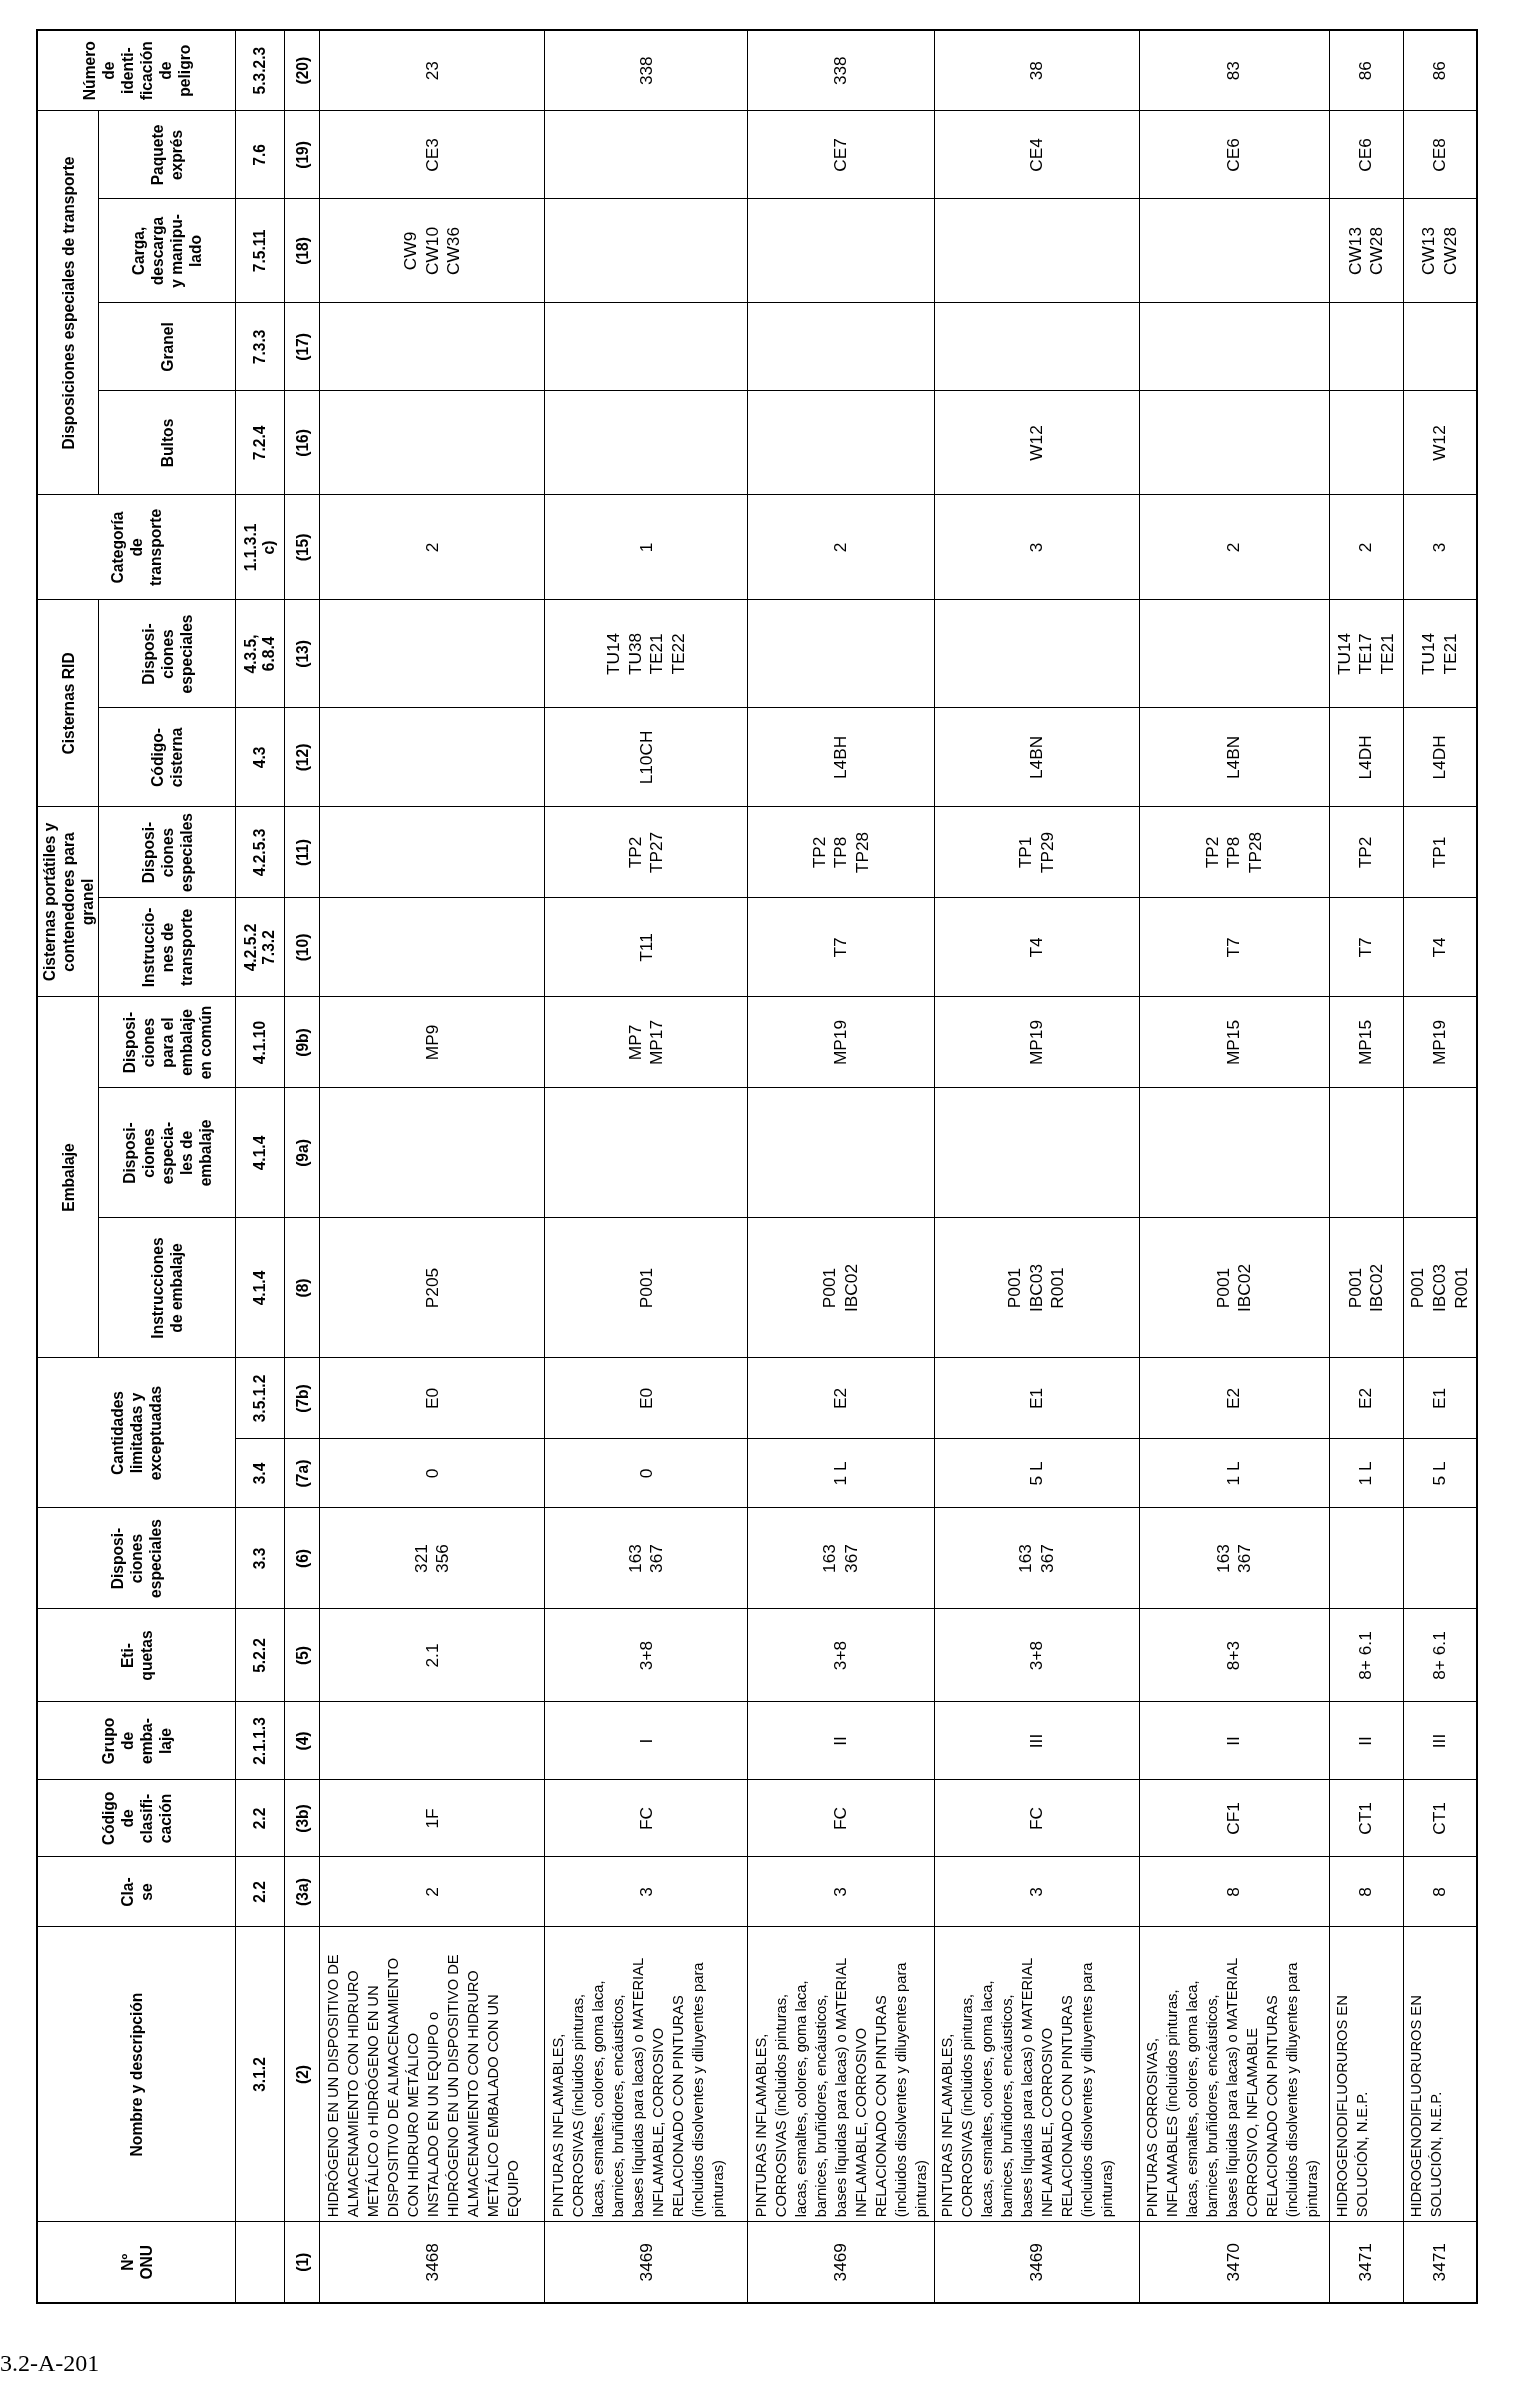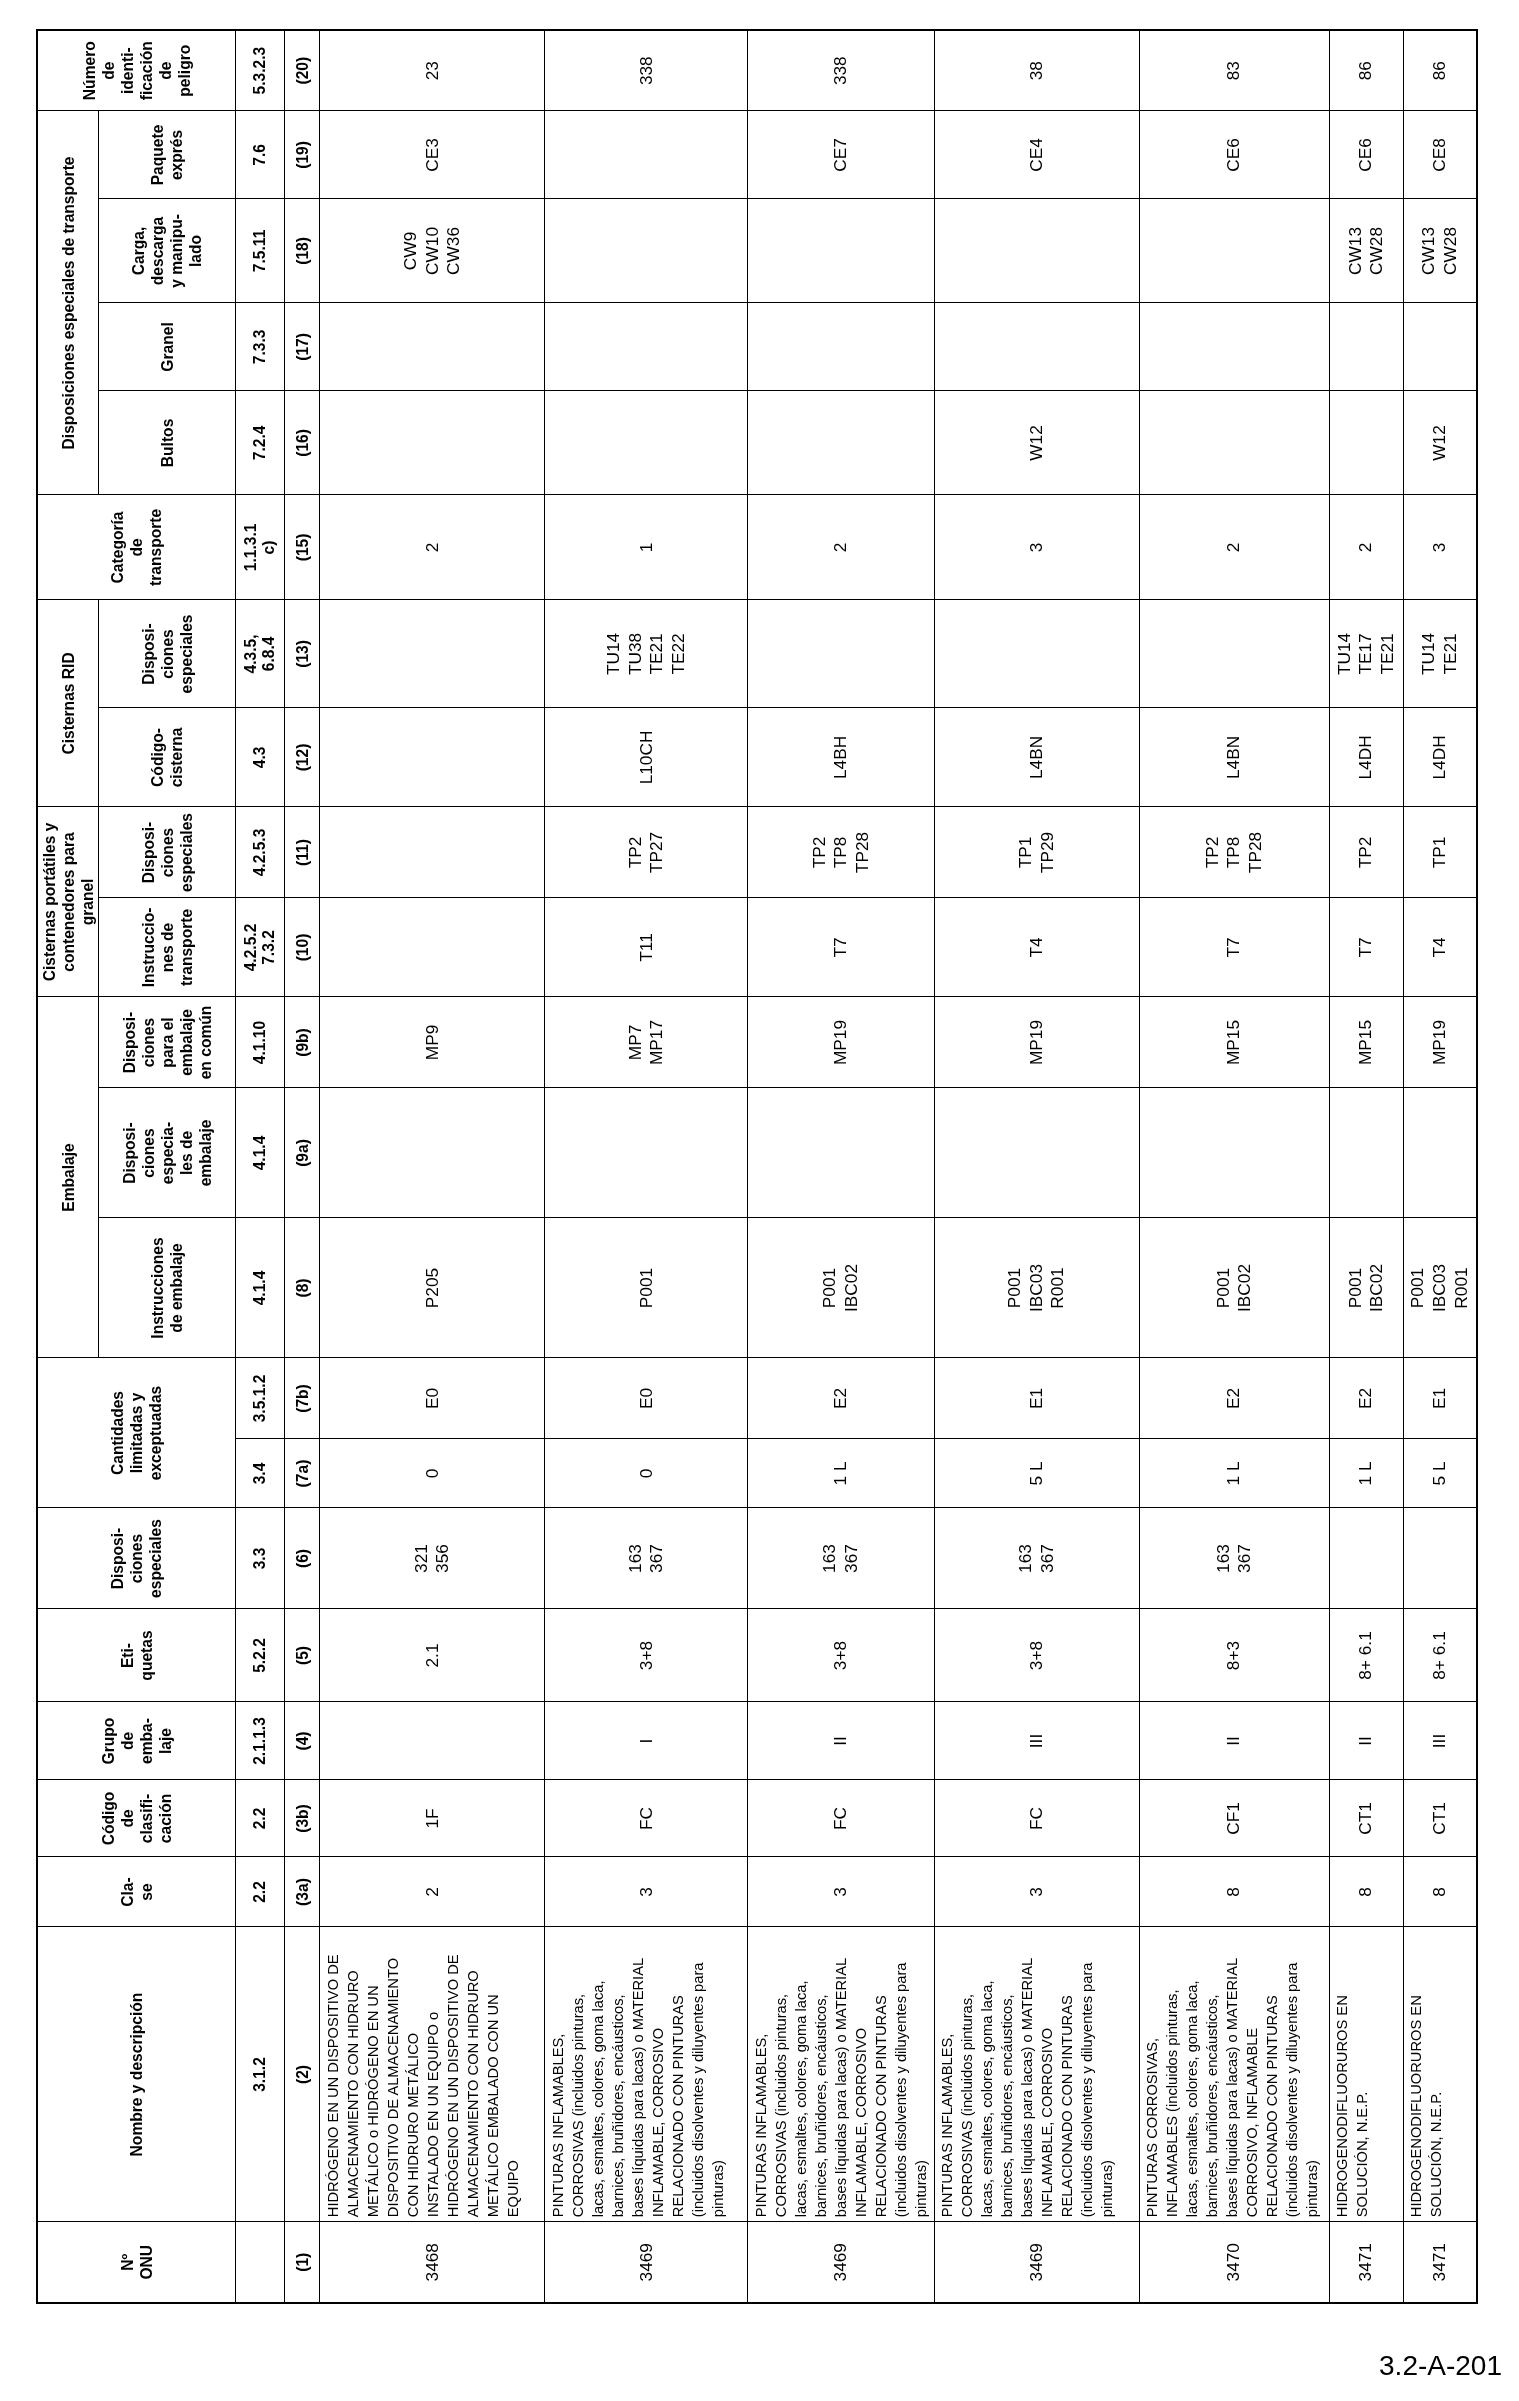--- a/index.html
+++ b/index.html
@@ -35,21 +35,21 @@
   table.rid td {
     font-size:17.3px; line-height:1.25;
   }
   table.rid td.desc {
     text-align:left; vertical-align:top;
     font-size:14.7px; line-height:20px;
     padding:2.6px 4.3px;
   }
   .page-footer {
     position:absolute; top:2350px; left:0; width:1502px;
-    text-align:right; font-size:28px; color:#000;
+    text-align:left; font-size:24px; color:#000;font-family:Liberation Serif, serif;
   }
 </style>
 </head>
 <body>
 
 <div class="rot-wrap">
   <table class="rid">
     <colgroup>
         <col style="width: 81px;">
         <col style="width: 295px;">

